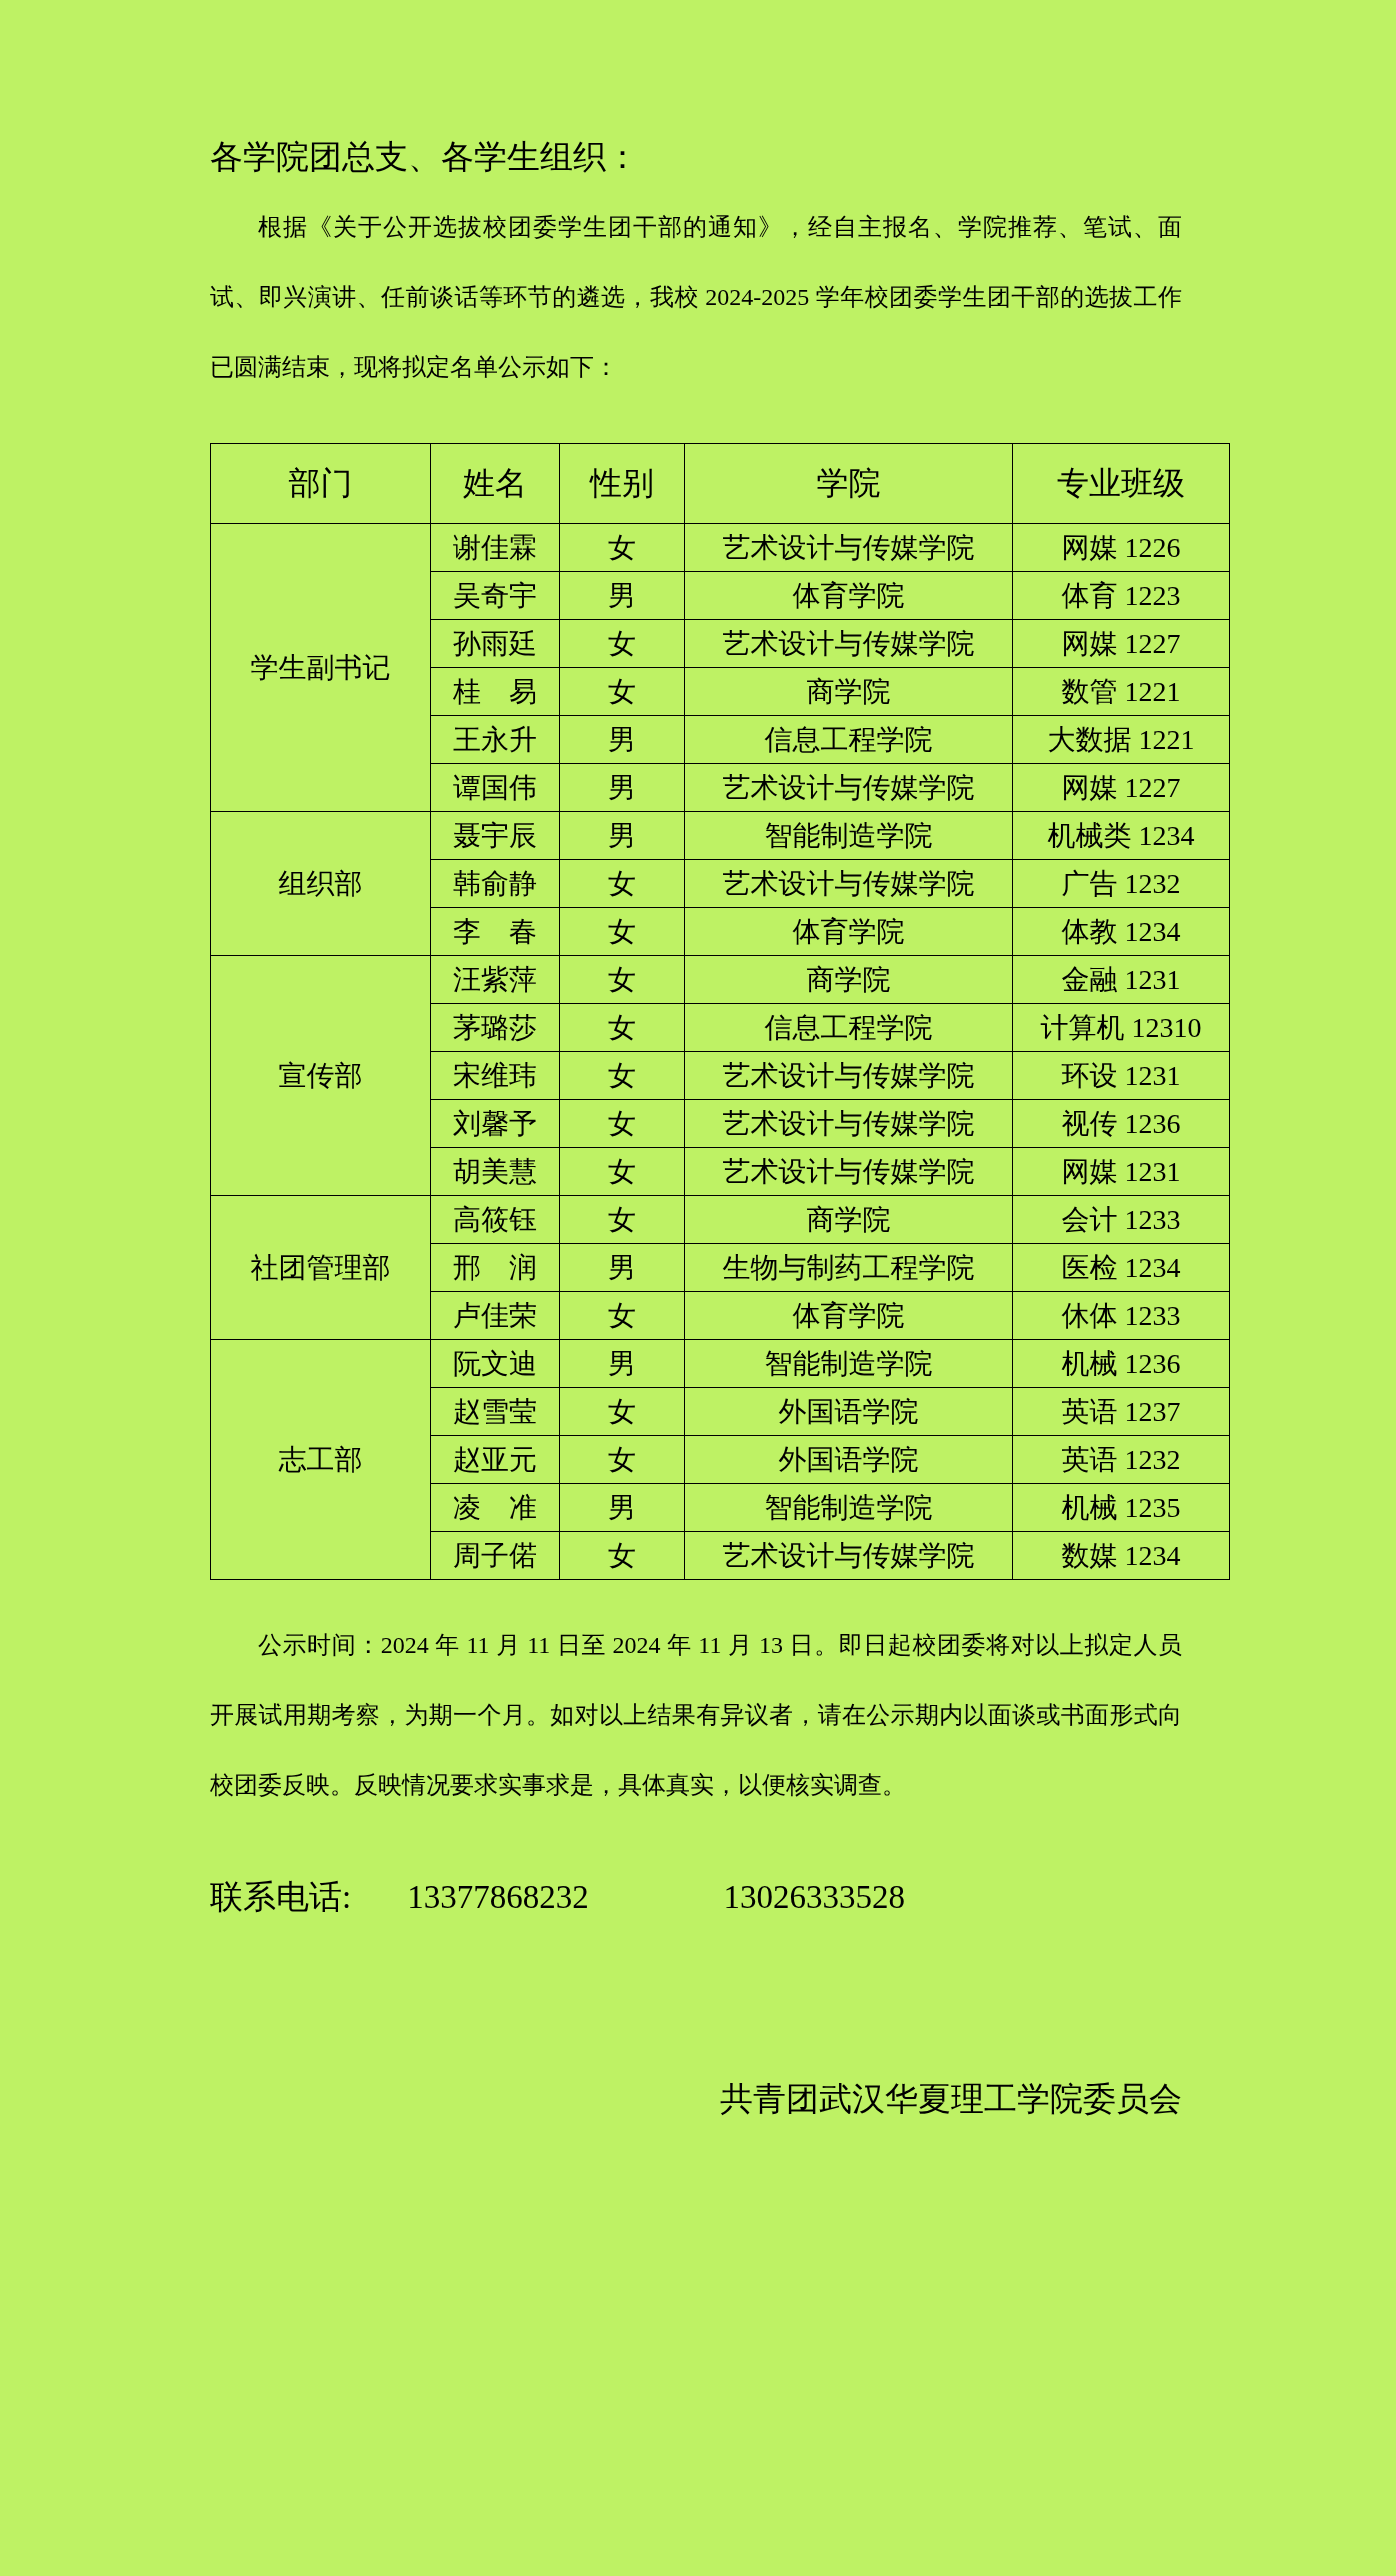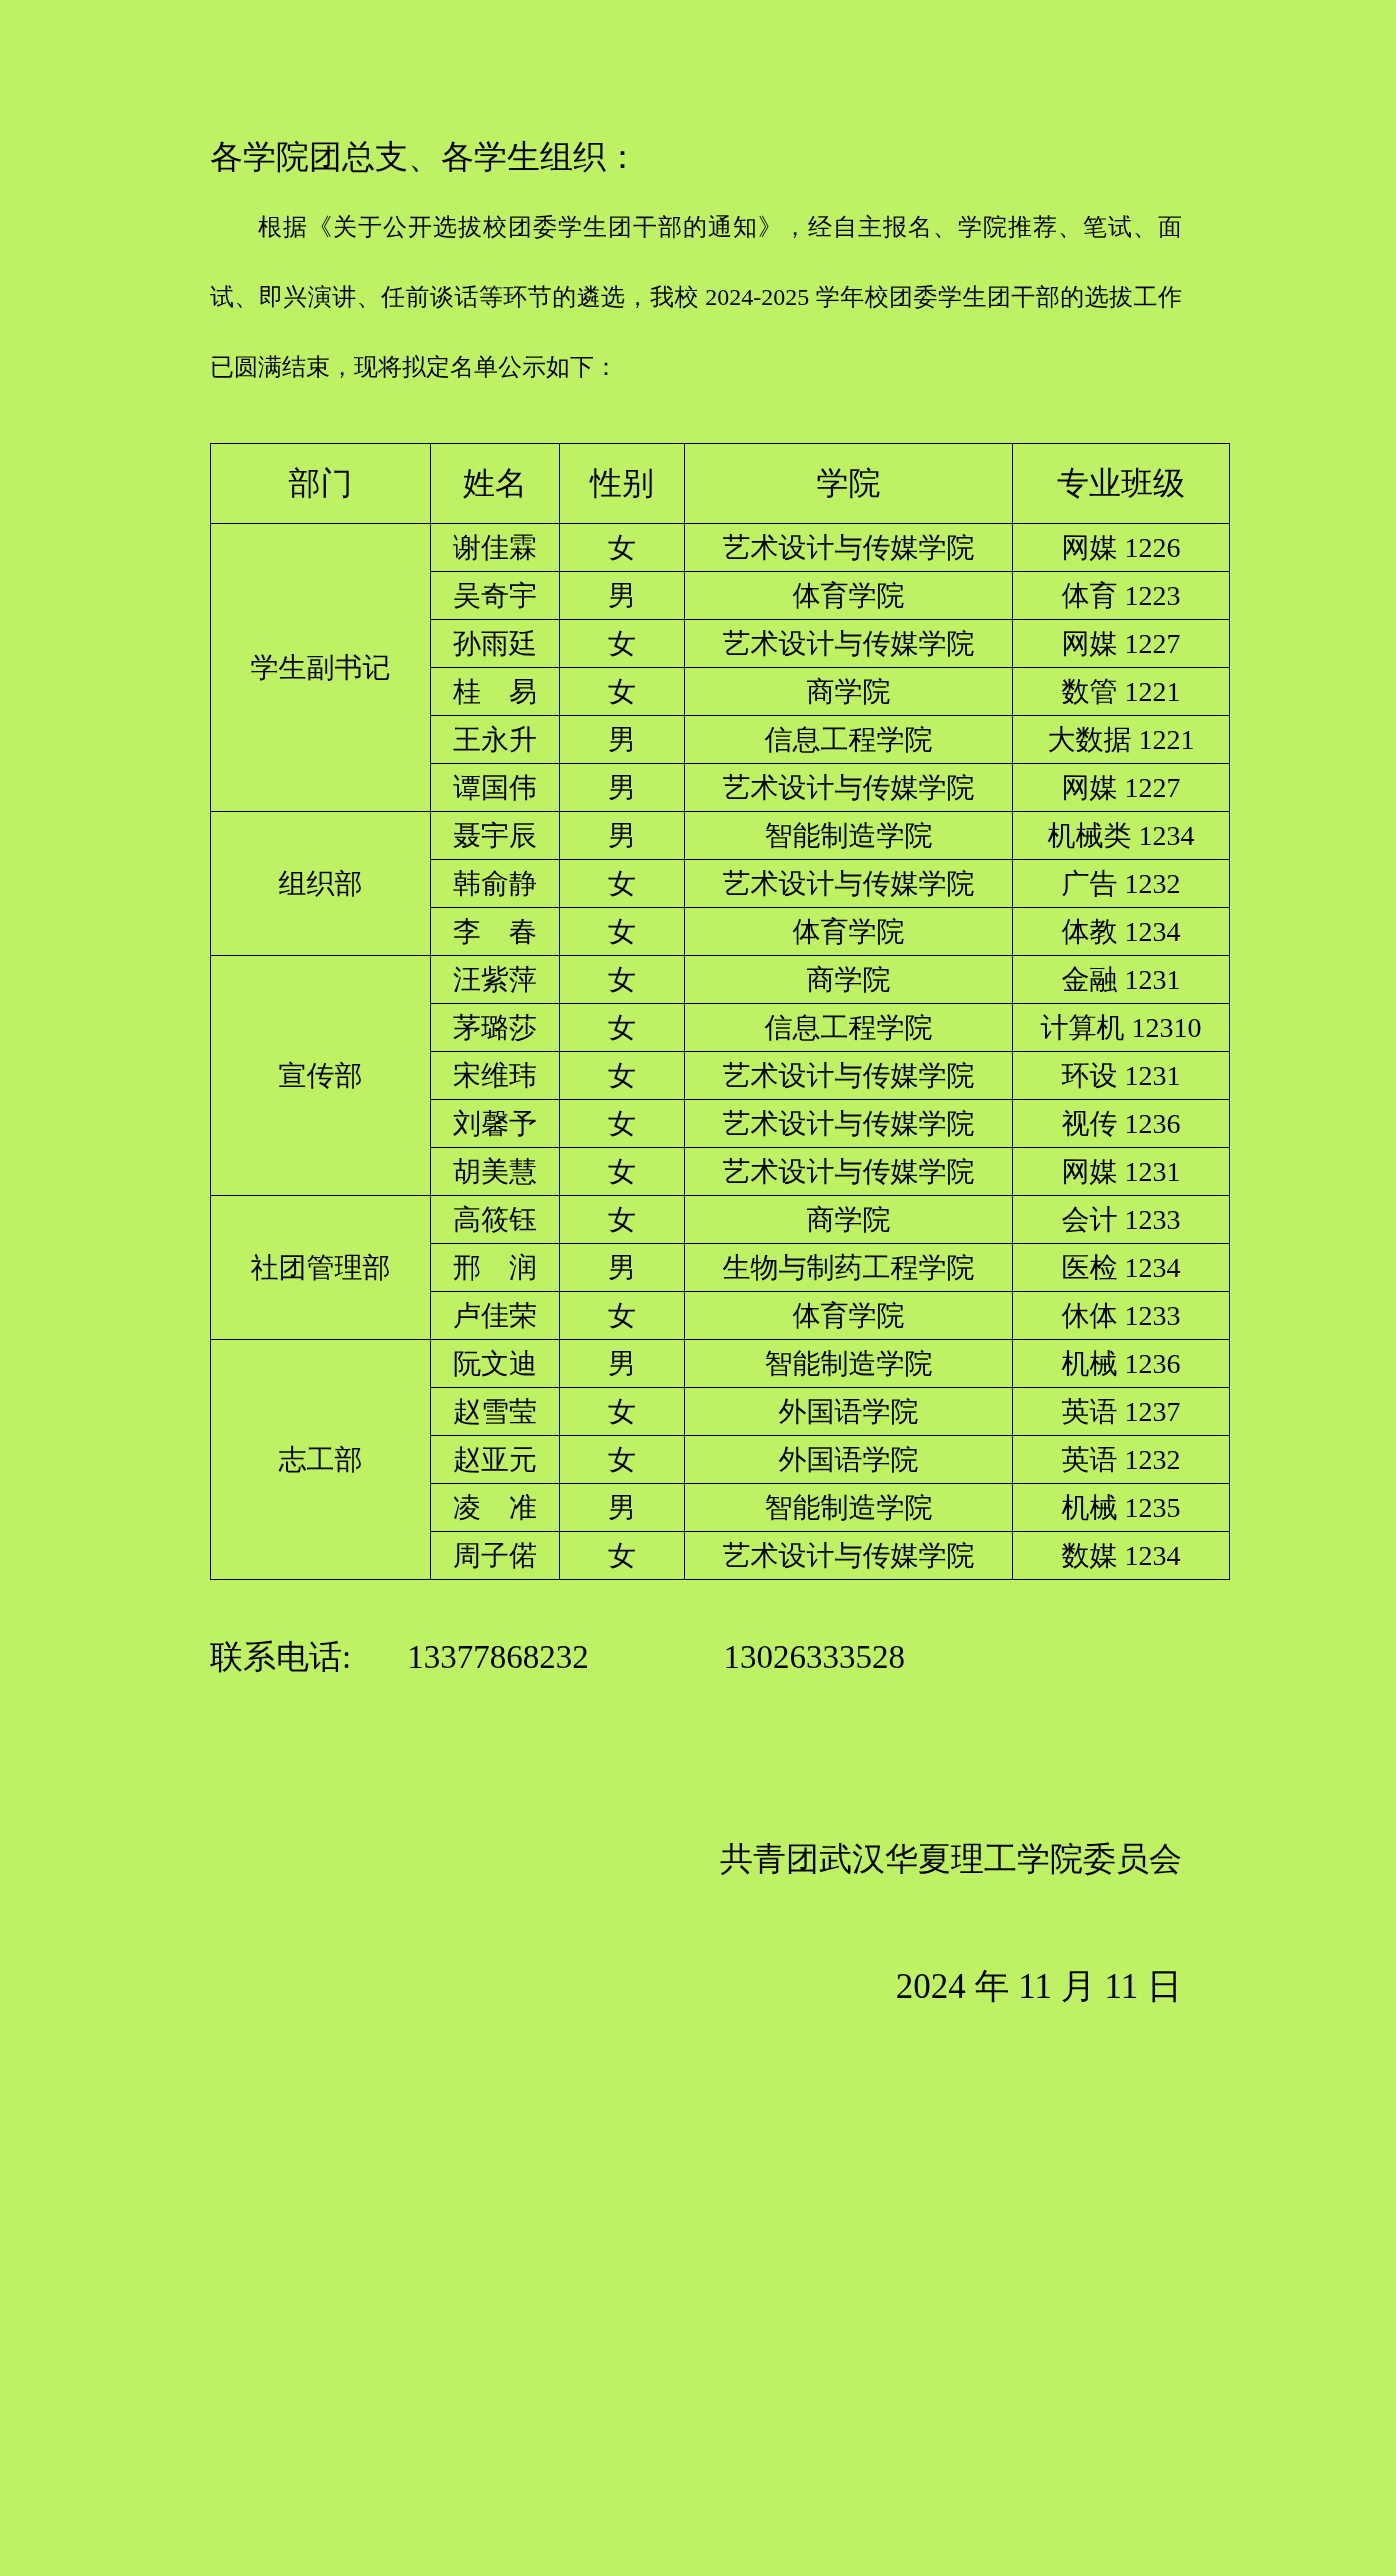--- a/index.html
+++ b/index.html
@@ -249,27 +249,27 @@
         </tr>
         <tr>
           <td>周子偌</td>
           <td>女</td>
           <td>艺术设计与传媒学院</td>
           <td>数媒 1234</td>
         </tr>
       </tbody>
   </table>
 
+  <p class="para closing">公示时间：2024 年 11 月 11 日至 2024 年 11 月 13 日。即日起校团委将对以上拟定人员开展试用期考察，为期一个月。如对以上结果有异议者，请在公示期内以面谈或书面形式向校团委反映。反映情况要求实事求是，具体真实，以便核实调查。</p>
 
   <div class="contacts">
     <div class="contact-row">
       <span class="contact-label">联系电话:</span>
       <span class="contact-value-1">13377868232</span>
       <span class="contact-value-2">13026333528</span>
     </div>
   </div>
 
   <div class="signature">共青团武汉华夏理工学院委员会</div>
 
-  <div class="doc-date">2024 年 11 月 11 日</div>
 
 </div>
 
 
 </body></html>

